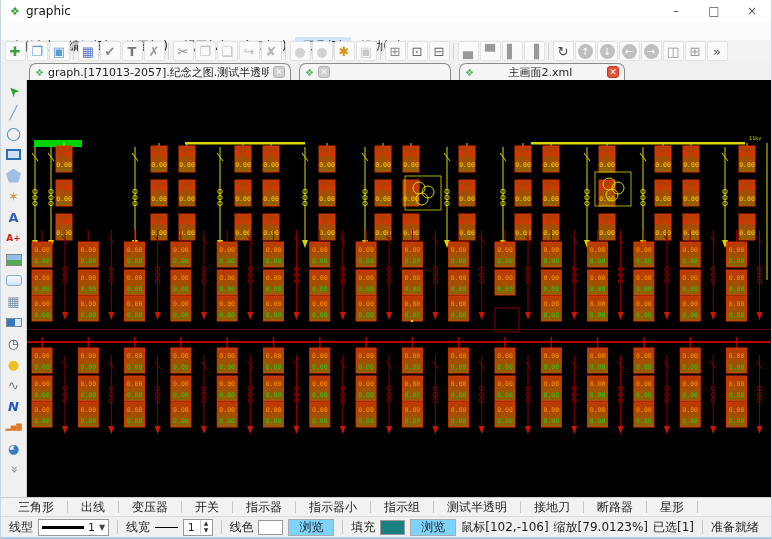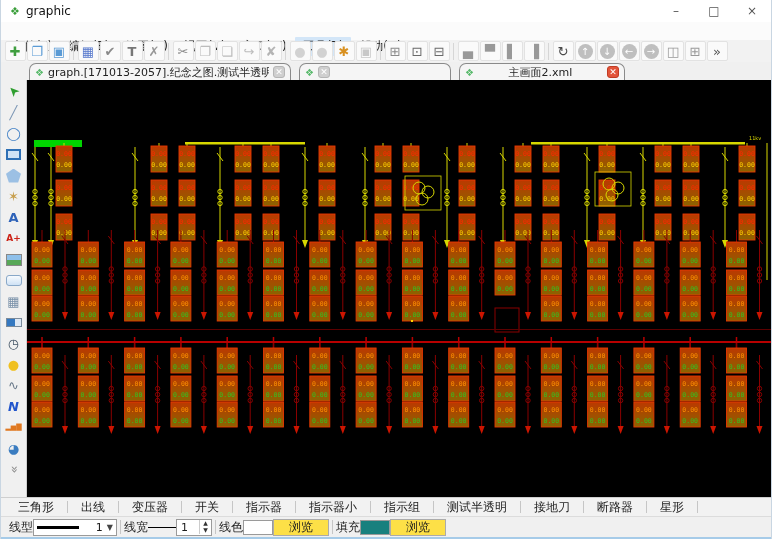--- a/index.html
+++ b/index.html
@@ -57,35 +57,35 @@
   .canvas svg{position:absolute;left:0;top:0;}
 
   
   .comprow{height:19px;background:#f2f2f2;border-top:1px solid #cfcfcf;display:flex;align-items:center;
         font-size:12px;color:#1c1c1c;padding-left:4px;}
   .comp-btn{padding:0 13px;height:17px;line-height:16px;white-space:nowrap;}
   .comp-sep{width:1px;height:12px;background:#c6c6c6;}
 
   
   .statusbar{height:23px;background:#f0f0f0;border-top:1px solid #dcdcdc;border-bottom:2px solid #a6cbe8;
-        display:flex;align-items:center;font-size:12px;color:#1c1c1c;padding:0 4px 0 8px;}
+        display:flex;align-items:center;font-size:12px;color:#1c1c1c;padding:0 4px 0 8px;gap:5px;}
   .sb-label{white-space:nowrap;}
   .sb-sep{width:1px;height:14px;background:#c6c6c6;margin:0 3px;}
   .linetype-box{width:84px;height:17px;background:#fff;border:1px solid #9a9a9a;display:flex;align-items:center;
         padding:0 3px;gap:4px;}
   .linetype-box .thick{width:42px;height:3px;background:#000;}
   .linetype-box .val{flex:1;text-align:right;font-size:11px;}
   .linetype-box .arrow{font-size:8px;color:#444;}
   .thin-line{width:28px;height:1px;background:#000;}
   .spin-box{width:36px;height:17px;background:#fff;border:1px solid #9a9a9a;display:flex;align-items:center;}
   .spin-box .val{flex:1;padding-left:4px;font-size:11px;}
   .spin-arrows{width:12px;display:flex;flex-direction:column;align-items:center;font-size:6px;color:#333;
         border-left:1px solid #ccc;line-height:1.1;}
   .swatch{width:30px;height:15px;border:1px solid #9a9a9a;background:#fff;}
-  .browse-btn{width:56px;height:17px;background:#fde047;border:1px solid #ababab;font-size:12px;
+  .browse-btn{width:56px;height:17px;background:#7dd3fc;border:1px solid #ababab;font-size:12px;
         display:flex;align-items:center;justify-content:center;}
   .sb-status{white-space:nowrap;}
   .sb-right{margin-left:auto;display:flex;align-items:center;gap:5px;padding-right:8px;}
 </style>
 </head>
 <body>
 
 <div>
 
   <div class="titlebar">
@@ -1103,15 +1103,22 @@
       <span class="spin-arrows">▲<br>▼</span>
     </div>
     <span class="sb-sep"></span>
     <span class="sb-label">线色</span>
     <span class="swatch"></span>
     <div class="browse-btn">浏览</div>
     <span class="sb-sep"></span>
     <span class="sb-label">填充</span>
     <span class="swatch" id="fill-swatch" style="background: rgb(24, 128, 126);"></span>
     <div class="browse-btn">浏览</div>
+    <div class="sb-right">
+      <span class="sb-status">鼠标[102,-106]</span>
+      <span class="sb-status">缩放[79.0123%]</span>
+      <span class="sb-status">已选[1]</span>
+      <span class="sb-sep"></span>
+      <span class="sb-status">准备就绪</span>
+    </div>
   </div>
 
 </div>
 
 </body></html>

